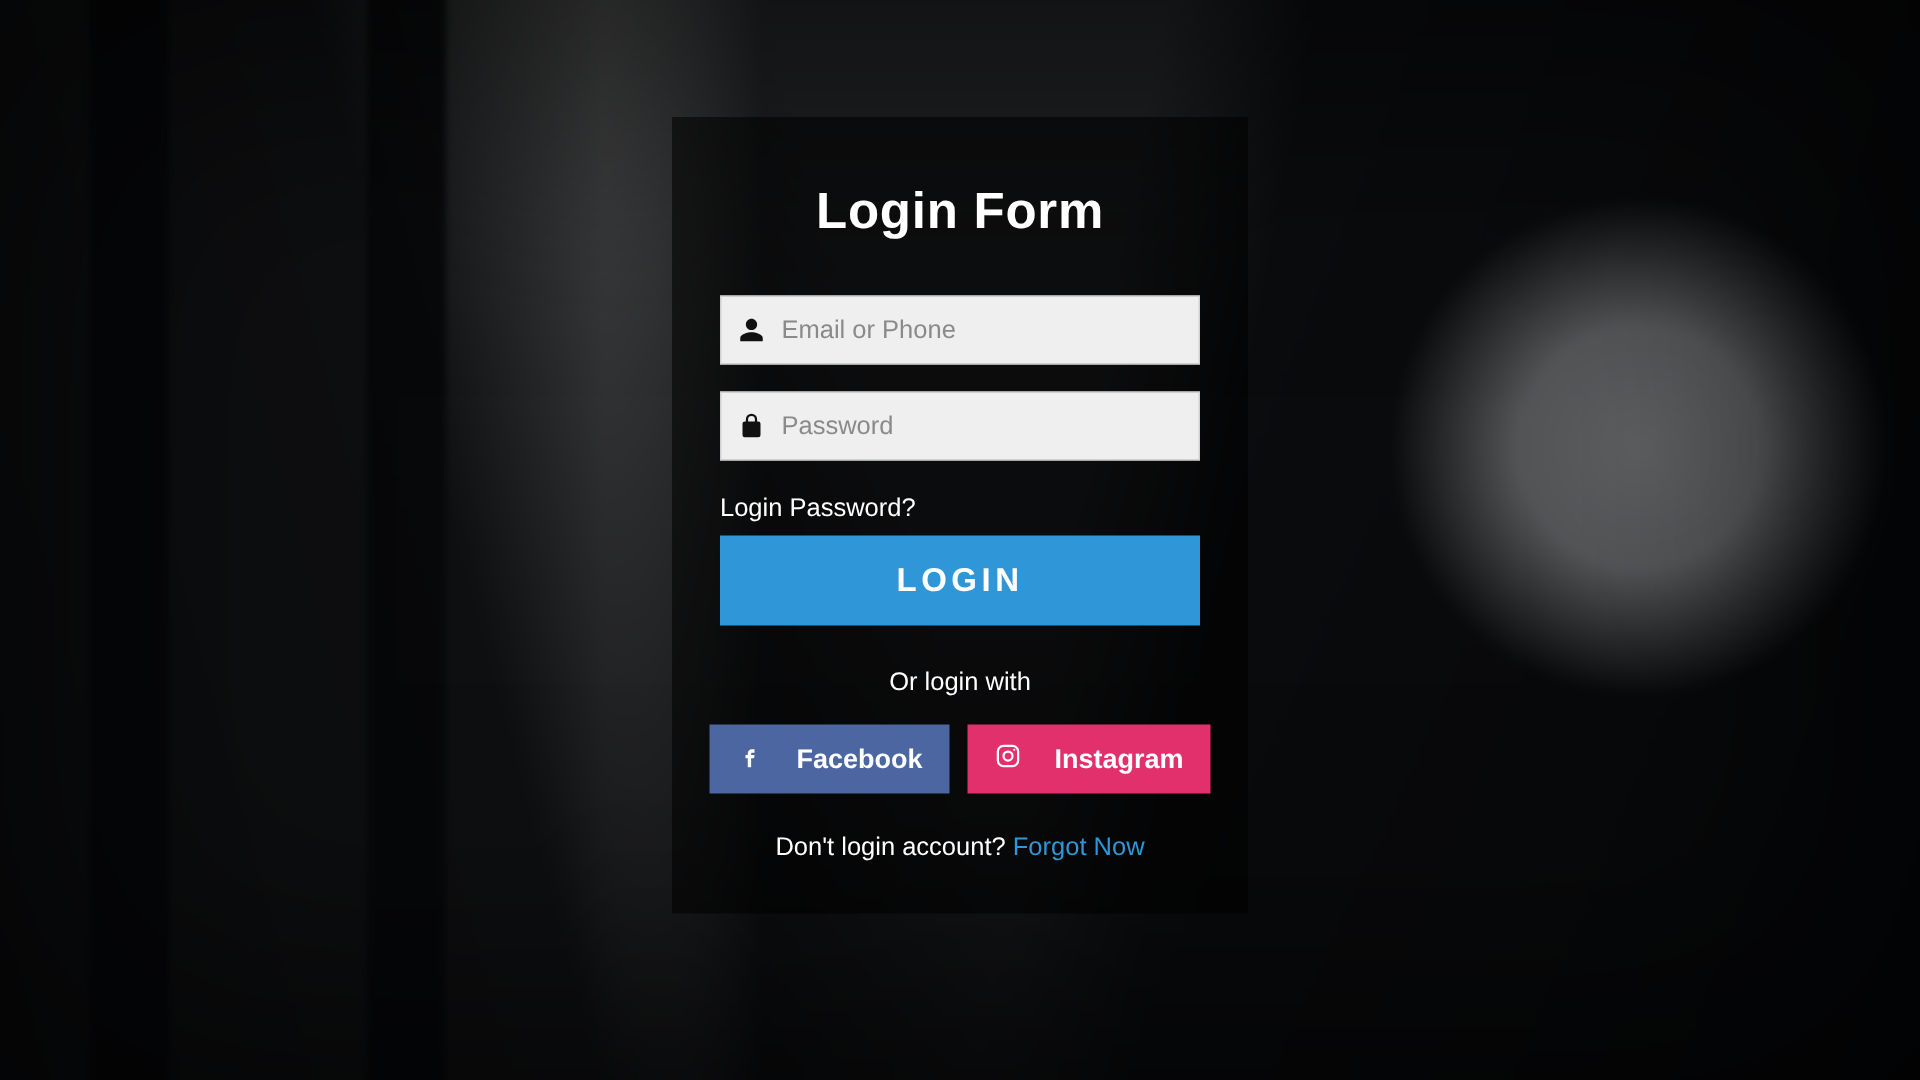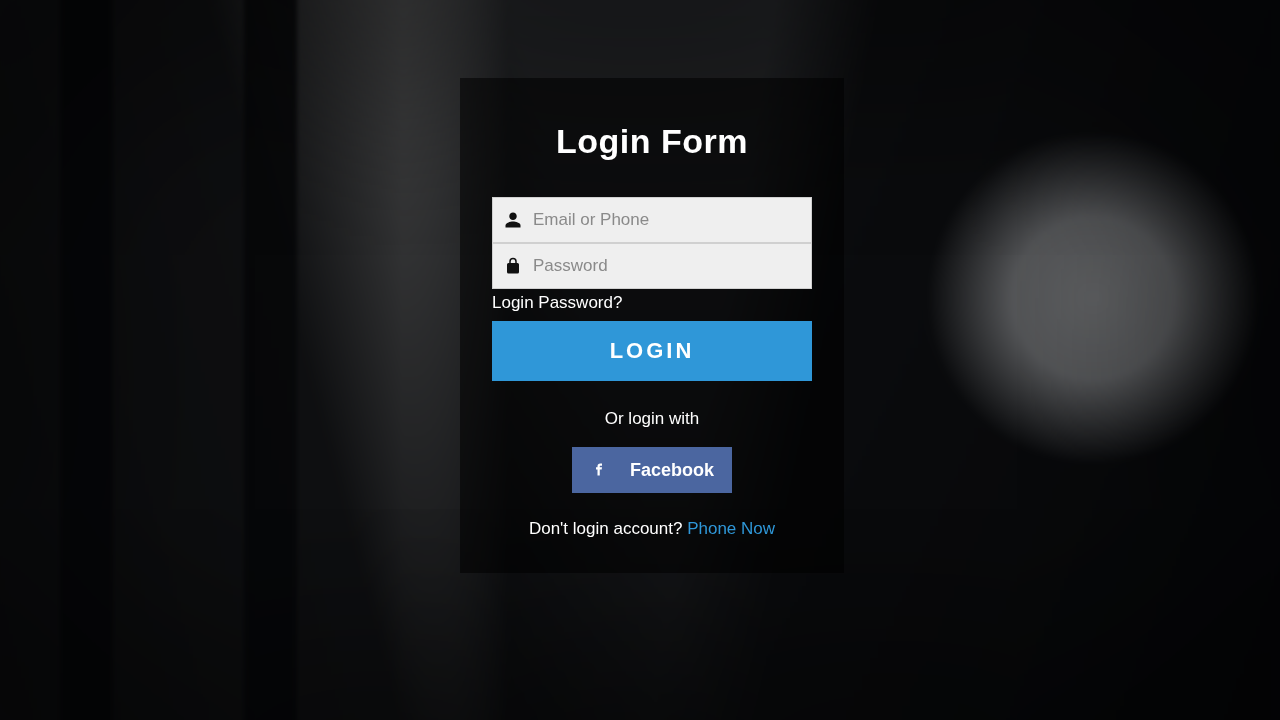--- a/index.html
+++ b/index.html
@@ -21,37 +21,38 @@
       linear-gradient(90deg, #d9dadb 0%, #d9dadb 6%, #2a2b2d 6%, #2a2b2d 10%, #d9dadb 10%, #d9dadb 20%, #2a2b2d 20%, #2a2b2d 24%, #d9dadb 24%, #d9dadb 32%, rgba(0,0,0,0) 40%),
       
       linear-gradient(180deg, #4a4d52 0%, #3a3d42 45%, #222428 100%);
     filter: blur(2px);
     transform: scale(1.03);
   }
   .vignette { position:absolute; inset:0; box-shadow: inset 0 0 220px 60px rgba(0,0,0,0.55); }
 
   .card {
     position: absolute;
-    left: 460px; top: 78px;
+    left: 448px; top: 78px;
     width: 384px;
     padding: 44px 32px 34px;
     background: rgba(0,0,0,0.55);
     color: #fff;
   }
 
   .title {
     text-align: center;
     font-size: 34px;
     font-weight: 700;
     letter-spacing: 0.5px;
     margin-bottom: 36px;
   }
 
   .field {
     position: relative;
+    margin-bottom: 18px;
   }
   .field .icon {
     position: absolute;
     left: 12px; top: 50%; transform: translateY(-50%);
     width: 18px; height: 18px;
     color: #111;
   }
   .field input {
     width: 100%;
     height: 46px;
@@ -158,19 +159,29 @@
 
   <div class="social">
     <button class="fb">
       <span>
         <svg viewBox="0 0 24 24" fill="currentColor">
             <path d="M13.5 9H16V6h-2.5C11.57 6 10 7.57 10 9.5V11H8v3h2v8h3v-8h2.6l.4-3H13V9.75c0-.41.34-.75.5-.75z"></path>
           </svg>
       </span>
       <span>Facebook</span>
     </button>
+    <button class="ig">
+      <span>
+        <svg viewBox="0 0 24 24" fill="none" stroke="currentColor" stroke-width="2">
+            <rect x="3" y="3" width="18" height="18" rx="5"></rect>
+            <circle cx="12" cy="12" r="4"></circle>
+            <circle cx="17.5" cy="6.5" r="1" fill="currentColor" stroke="none"></circle>
+          </svg>
+      </span>
+      <span>Instagram</span>
+    </button>
   </div>
 
   <div class="signup">
-    <span>Don't login account? </span><a>Phone Now</a>
+    <span>Don't login account? </span><a>Forgot Now</a>
   </div>
 
 </div>
 
 </body></html>

